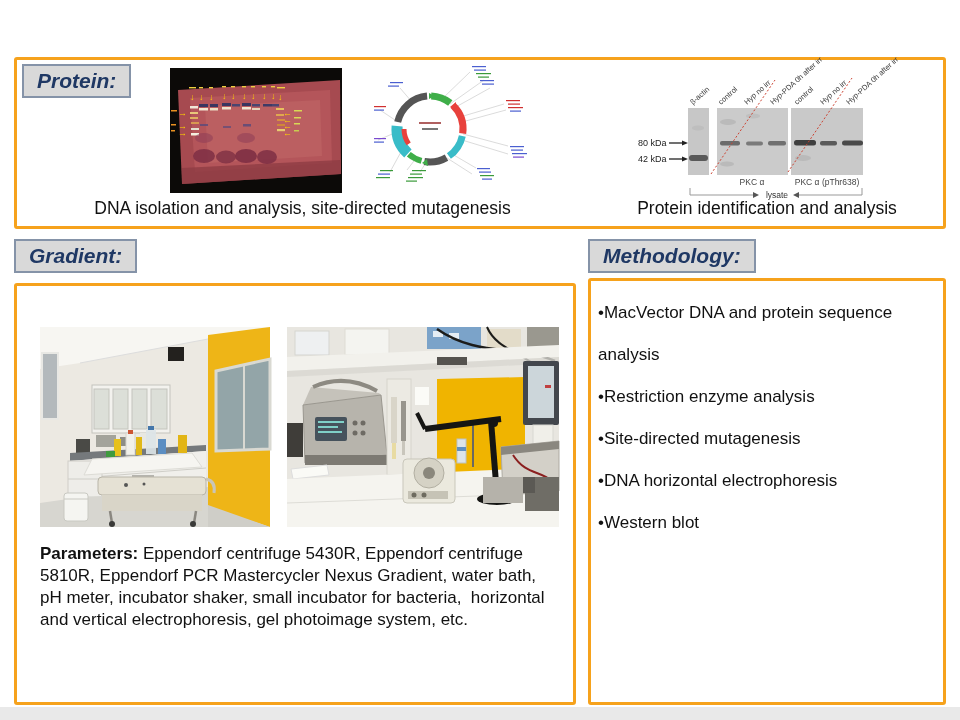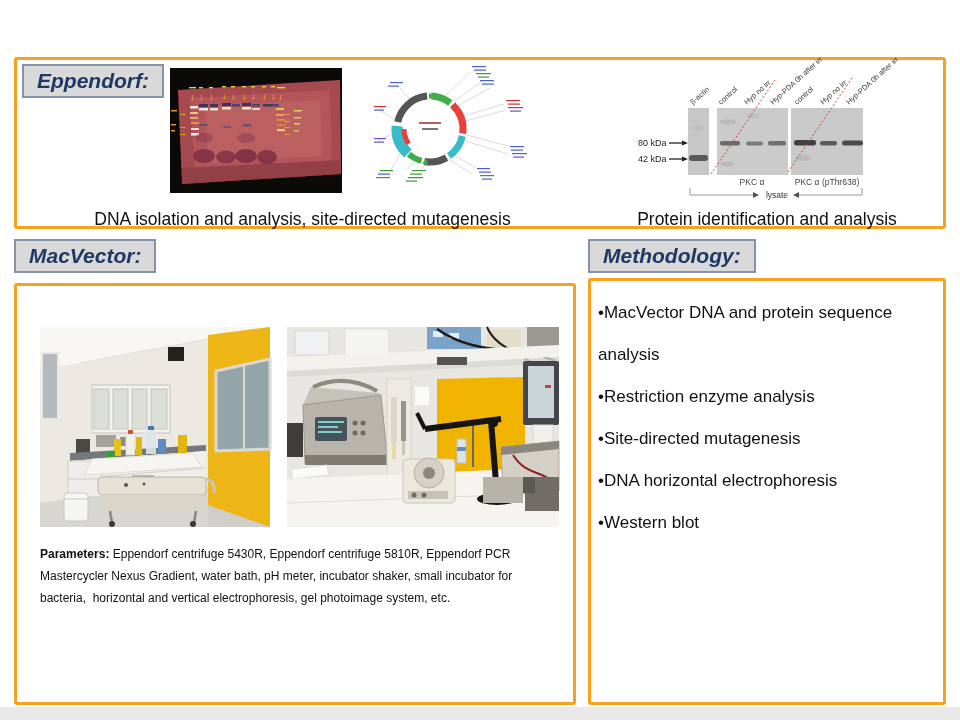--- a/index.html
+++ b/index.html
@@ -8,42 +8,42 @@
   .bottom-strip{position:absolute;left:0;top:707px;width:960px;height:13px;background:#e9e9e9;}
   .frame{position:absolute;border:3px solid #F6A21C;border-radius:3px;background:#fff;box-sizing:border-box;}
   #research-frame{left:14px;top:57px;width:932px;height:172px;}
   #equipment-frame{left:14px;top:283px;width:562px;height:422px;}
   #methodology-frame{left:588px;top:278px;width:358px;height:427px;}
   .section-label{position:absolute;background:#D9D9D9;border:2px solid #8593A8;color:#1F3864;
                  font-weight:bold;font-style:italic;font-size:21px;padding:3px 13px;z-index:5;}
   #research-label{left:22px;top:64px;}
   #equipment-label{left:14px;top:239px;}
   #methodology-label{left:588px;top:239px;}
-  .caption{position:absolute;font-size:17.5px;color:#111;text-align:center;z-index:3;margin-top:11px;}
+  .caption{position:absolute;font-size:17.5px;color:#111;text-align:center;z-index:3;}
   #caption-left{left:30px;top:198px;width:545px;}
   #caption-right{left:608px;top:198px;width:318px;}
   .fig{position:absolute;z-index:2;}
   #gel-fig{left:170px;top:68px;}
   #plasmid-fig{left:372px;top:62px;}
   #blot-fig{left:625px;top:58px;overflow:visible;}
   #photo-1{left:40px;top:327px;}
   #photo-2{left:287px;top:327px;}
-  #parameters{position:absolute;left:40px;top:543px;width:520px;font-size:12px;line-height:22px;
+  #parameters{position:absolute;left:40px;top:543px;width:520px;font-size:17px;line-height:22px;
               color:#111;white-space:pre-wrap;z-index:3;}
   #methodology-list{position:absolute;left:598px;top:292px;width:336px;font-size:17px;
                     line-height:42px;color:#111;z-index:3;}
   svg{display:block;overflow:visible;}
 </style>
 </head>
 <body>
 
 <div class="slide">
 
   <div class="frame" id="research-frame"></div>
-  <div class="section-label" id="research-label">Eppendorf:</div>
+  <div class="section-label" id="research-label">Protein:</div>
 
   <svg class="fig" id="gel-fig" width="172" height="125" viewBox="0 0 172 125">
     <rect width="172" height="125" fill="#0c0a08"></rect>
     <g>
       <polygon points="8,22 170,12 171,106 12,116" fill="#a64a50"></polygon>
       <polygon points="20,30 160,22 162,95 25,104" fill="#b85a5e" opacity="0.75"></polygon>
       <polygon points="35,38 150,32 152,88 38,95" fill="#c26a68" opacity="0.5"></polygon>
       <polygon points="12,100 170,92 171,106 12,116" fill="#8e3c44" opacity="0.8"></polygon>
     </g>
     <g>
@@ -244,21 +244,21 @@
       <text x="152" y="140" font-size="8.5" fill="#333" text-anchor="middle">lysate</text>
       <path d="M237,130 L237,137 L174,137" stroke="#999" stroke-width="1" fill="none"></path>
       <polygon points="174,134 168,137 174,140" fill="#555"></polygon>
     </g>
   </svg>
 
   <div class="caption" id="caption-left">DNA isolation and analysis, site-directed mutagenesis</div>
   <div class="caption" id="caption-right">Protein identification and analysis</div>
 
   <div class="frame" id="equipment-frame"></div>
-  <div class="section-label" id="equipment-label">MacVector:</div>
+  <div class="section-label" id="equipment-label">Gradient:</div>
 
   <svg class="fig" id="photo-1" width="230" height="200" viewBox="0 0 230 200">
     <rect width="230" height="200" fill="#ece9e2"></rect>
     <polygon points="0,0 230,0 230,10 168,12 40,36 0,42" fill="#f7f6f2"></polygon>
     <line x1="40" y1="36" x2="168" y2="12" stroke="#ddd" stroke-width="1"></line>
     <rect x="128" y="20" width="16" height="14" fill="#23211e"></rect>
     <polygon points="168,8 230,0 230,200 168,180" fill="#eeb517"></polygon>
     <polygon points="176,44 230,32 230,122 176,124" fill="#93a5a8" stroke="#d9d9d2" stroke-width="3"></polygon>
     <line x1="204" y1="37" x2="204" y2="123" stroke="#d9d9d2" stroke-width="2"></line>
     <rect x="2" y="26" width="16" height="66" fill="#b3b9bc" stroke="#e8e8e4" stroke-width="2"></rect>

